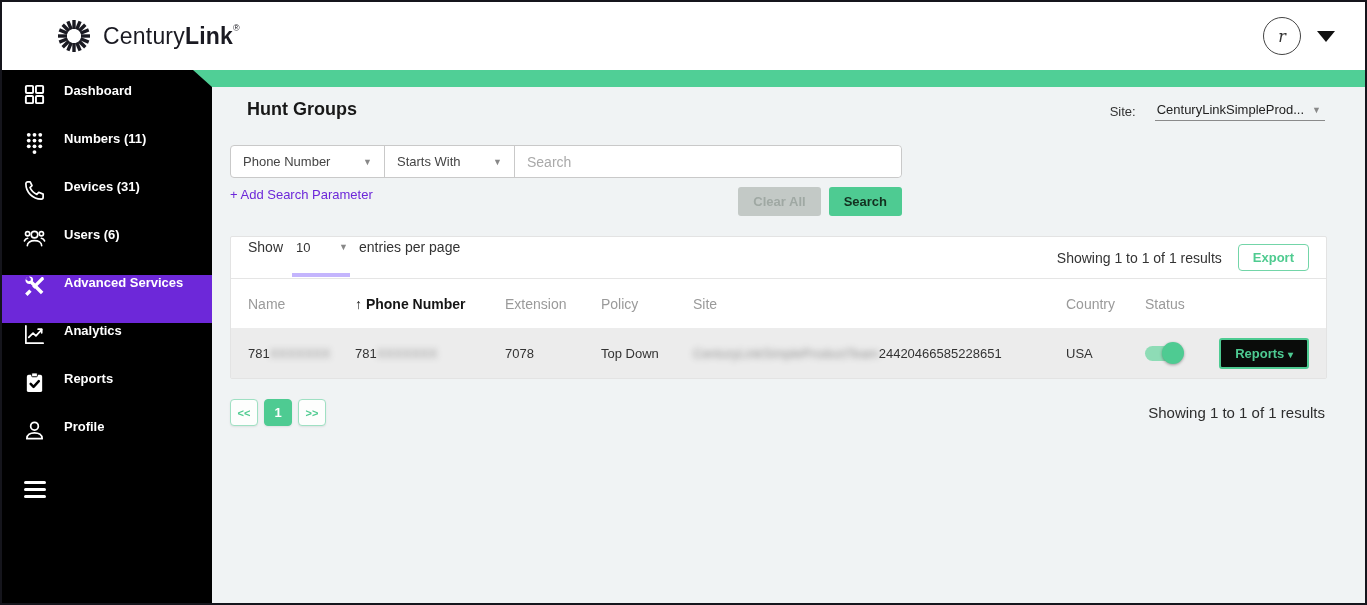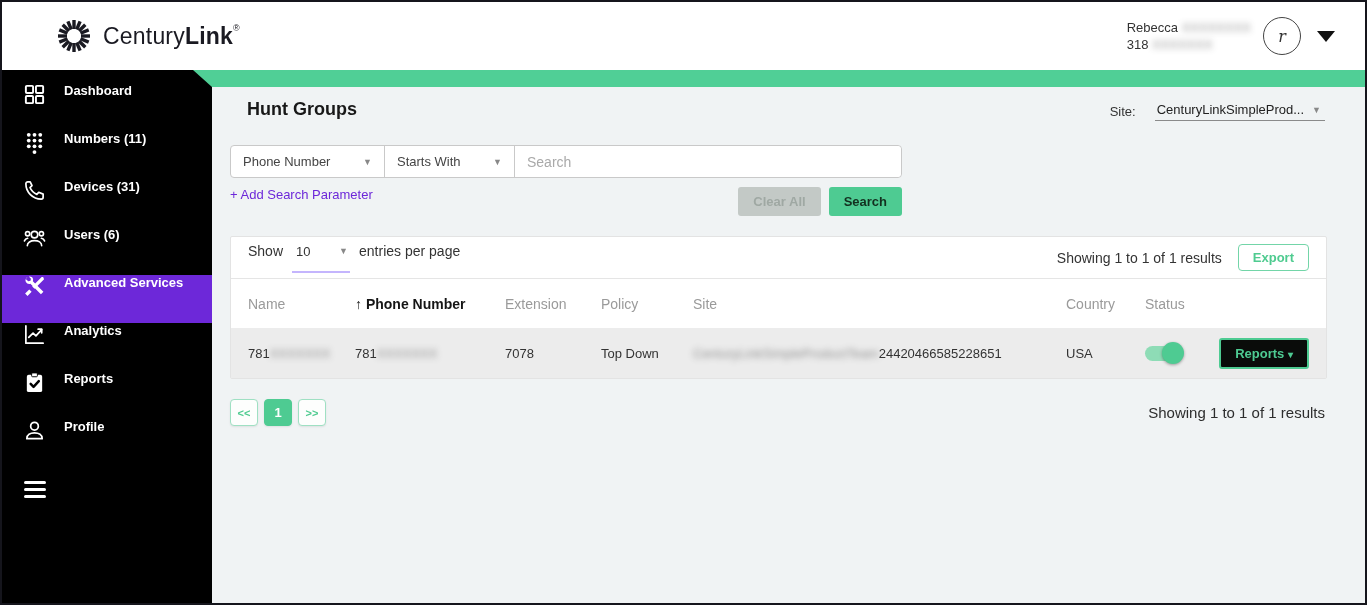--- a/index.html
+++ b/index.html
@@ -87,21 +87,21 @@
   .btn-search { background:#4ecb92; color:#13301f; }
   
   .card {
     margin:20px 0 0 18px; width:1097px; background:#fff;
     border:1px solid #e3e3e3; border-radius:2px;
   }
   .card-controls { display:flex; justify-content:space-between; align-items:center; height:41px; padding:0 17px; }
   .show-group { display:flex; align-items:baseline; font-size:14px; color:#333; gap:9px; }
   .mini-select {
     display:inline-flex; align-items:center; justify-content:space-between; width:58px;
-    border-bottom:2px solid #c4b5fd; font-size:13px; color:#333; padding:0 2px 12px 4px; cursor:pointer;
+    border-bottom:4px solid #c4b5fd; font-size:13px; color:#333; padding:0 2px 18px 4px; cursor:pointer;
   }
   .controls-right { display:flex; align-items:center; gap:16px; }
   .showing-text { font-size:14px; color:#333; }
   .btn-export { background:#fff; border:1.5px solid #73d5a8; border-radius:4px;
     color:#4fcb90; font-size:13px; font-weight:bold; padding:5px 14px; cursor:pointer;
     font-family:"Liberation Sans", sans-serif; }
   .tgrid { display:grid; grid-template-columns:107px 150px 96px 92px 373px 79px 70px 1fr;
     align-items:center; padding:0 17px; }
   .thead { height:50px; border-top:1px solid #e5e5e5; font-size:14px; color:#9a9a9a; }
   .thead .sorted { color:#151515; font-weight:bold; }
@@ -154,24 +154,20 @@
           <line x1="12.5" y1="21.7" x2="4.3" y2="25.1"></line>
           <line x1="25.1" y1="4.3" x2="21.7" y2="12.5"></line>
           <line x1="16.3" y1="25.5" x2="12.9" y2="33.7"></line>
           <line x1="4.3" y1="12.9" x2="12.5" y2="16.3"></line>
           <line x1="25.5" y1="21.7" x2="33.7" y2="25.1"></line>
         </g>
       </svg>
       <div class="logo-text"><span>Century</span><b>Link</b><span class="logo-reg">®</span></div>
     </div>
     <div class="userbox">
-      <div class="user-lines">
-        <div><span>Rebecca</span> <span class="blur">XXXXXXXX</span></div>
-        <div><span>318</span> <span class="blur">XXXXXXX</span></div>
-      </div>
       <div class="avatar">r</div>
       <div class="caret-down"></div>
     </div>
   </div>
 
   <div class="greenbar-notch"></div>
   <div class="greenbar"></div>
 
   <div class="sidebar">
     <div class="nav-item">

